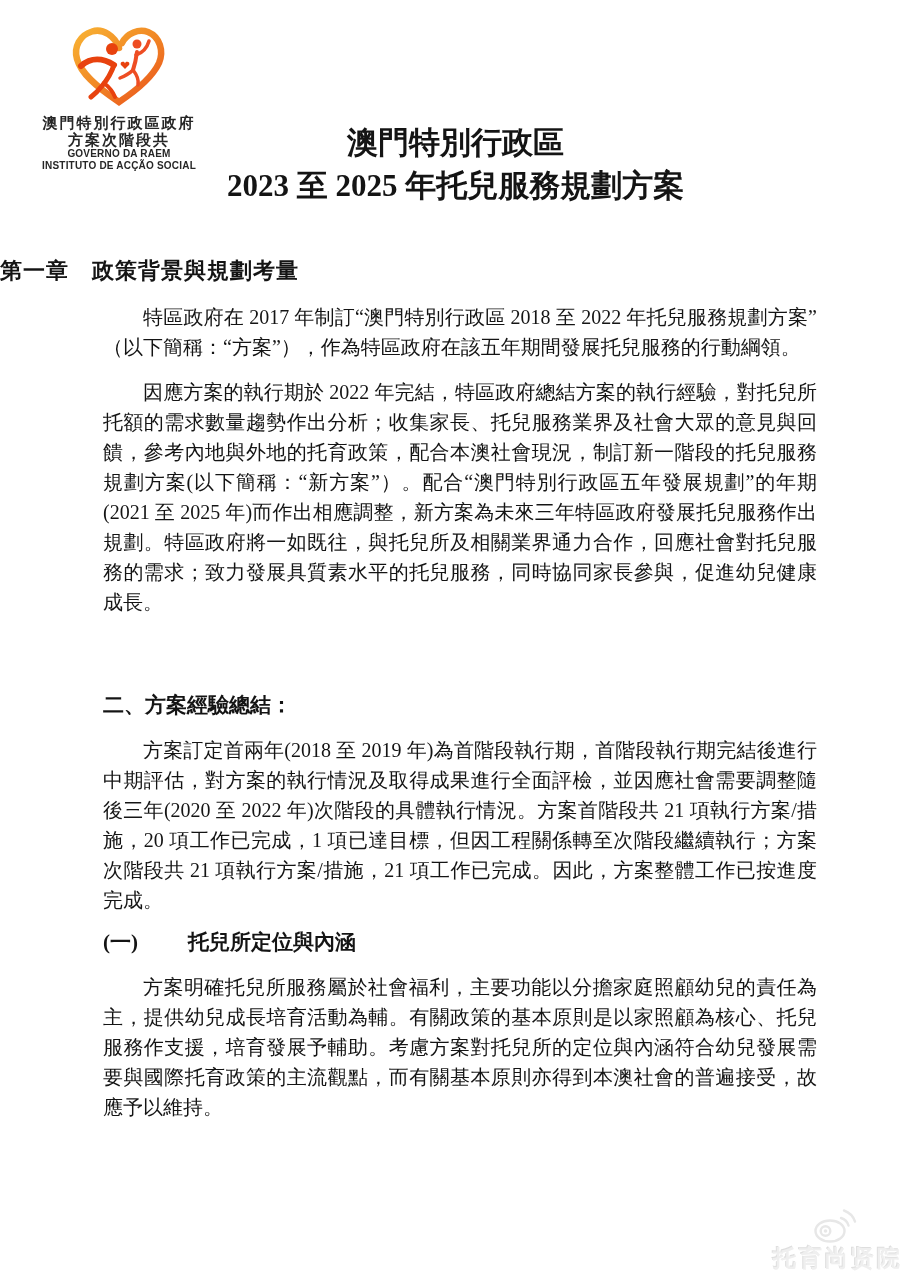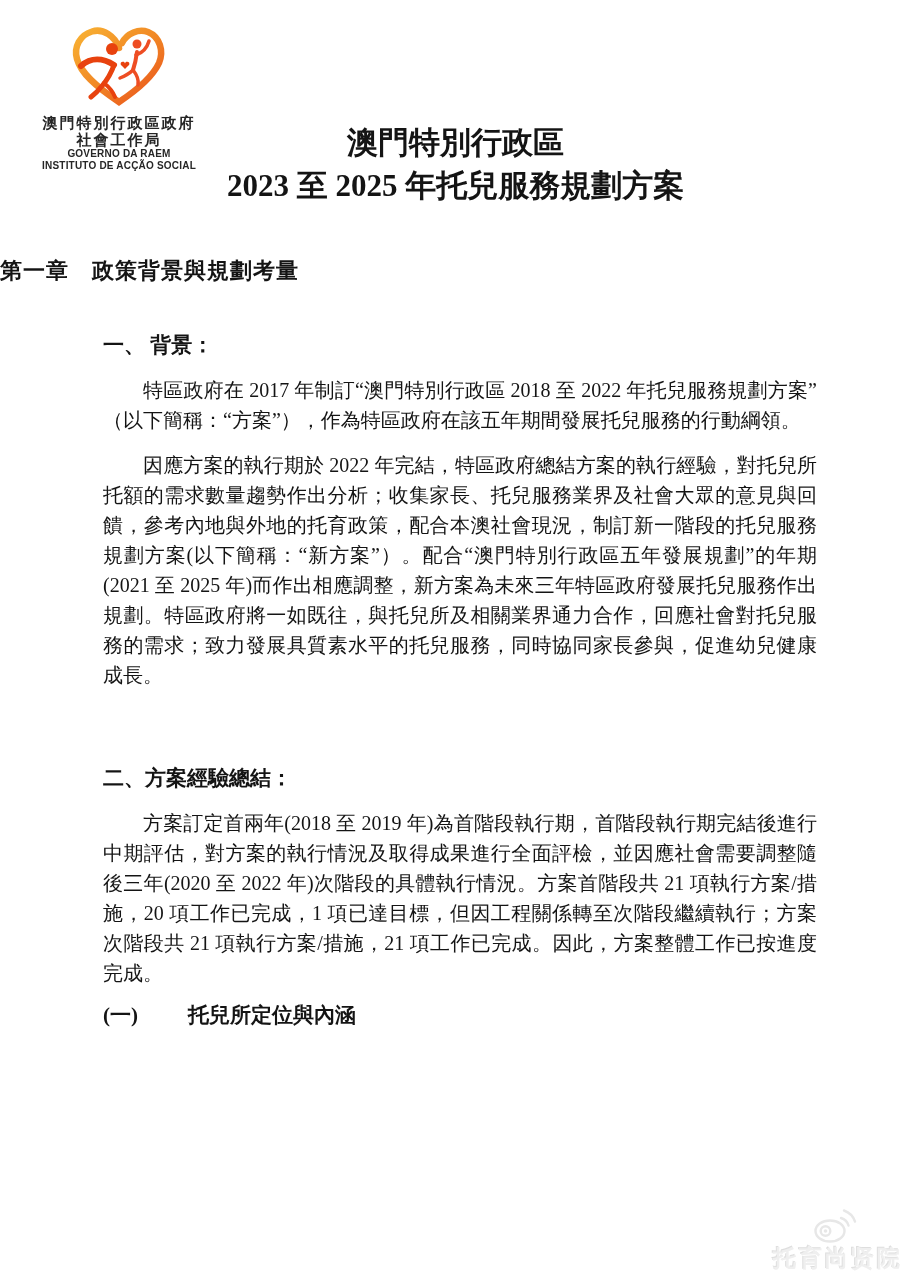--- a/index.html
+++ b/index.html
@@ -64,44 +64,44 @@
       <g fill="none" stroke="#EE4D23" stroke-linecap="round">
         <path d="M68 28 C67 36 66 40 64 46" stroke-width="4"></path>
         <path d="M67 31 C73 29 78 24 80 17" stroke-width="3.5"></path>
         <path d="M64 46 C60 50 56 52 51 54" stroke-width="3.5"></path>
         <path d="M64 46 C68 51 70 56 69 61" stroke-width="3.5"></path>
       </g>
       <circle cx="68" cy="20" r="4.5" fill="#EE4D23"></circle>
       <path d="M56 45 l-3.2 -3.2 a2.2 2.2 0 1 1 3.2 -2.2 a2.2 2.2 0 1 1 3.2 2.2 z" fill="#E8420E"></path>
     </svg>
     <div class="logo-zh1">澳門特別行政區政府</div>
-    <div class="logo-zh2">社會工作局</div>
+    <div class="logo-zh2">方案次階段共</div>
     <div class="logo-pt">GOVERNO DA RAEM</div>
     <div class="logo-pt">INSTITUTO DE ACÇÃO SOCIAL</div>
   </div>
 
   <div class="title-block">
     <div>澳門特別行政區</div>
     <div>2023 至 2025 年托兒服務規劃方案</div>
   </div>
 
   <div class="chapter-heading">第一章　政策背景與規劃考量</div>
 
   <div class="content">
 
-    <div class="sec-heading first">一、 背景：</div>
     <p class="para">特區政府在 2017 年制訂“澳門特別行政區 2018 至 2022 年托兒服務規劃方案”（以下簡稱：“方案”），作為特區政府在該五年期間發展托兒服務的行動綱領。</p>
     <p class="para">因應方案的執行期於 2022 年完結，特區政府總結方案的執行經驗，對托兒所托額的需求數量趨勢作出分析；收集家長、托兒服務業界及社會大眾的意見與回饋，參考內地與外地的托育政策，配合本澳社會現況，制訂新一階段的托兒服務規劃方案(以下簡稱：“新方案”）。配合“澳門特別行政區五年發展規劃”的年期(2021 至 2025 年)而作出相應調整，新方案為未來三年特區政府發展托兒服務作出規劃。特區政府將一如既往，與托兒所及相關業界通力合作，回應社會對托兒服務的需求；致力發展具質素水平的托兒服務，同時協同家長參與，促進幼兒健康成長。</p>
 
     <div class="sec-heading second">二、方案經驗總結：</div>
     <p class="para">方案訂定首兩年(2018 至 2019 年)為首階段執行期，首階段執行期完結後進行中期評估，對方案的執行情況及取得成果進行全面評檢，並因應社會需要調整隨後三年(2020 至 2022 年)次階段的具體執行情況。方案首階段共 21 項執行方案/措施，20 項工作已完成，1 項已達目標，但因工程關係轉至次階段繼續執行；方案次階段共 21 項執行方案/措施，21 項工作已完成。因此，方案整體工作已按進度完成。</p>
 
     <div class="subsec-heading">
       <span>(一)</span><span class="subsec-title">托兒所定位與內涵</span>
     </div>
+    <p class="para">方案明確托兒所服務屬於社會福利，主要功能以分擔家庭照顧幼兒的責任為主，提供幼兒成長培育活動為輔。有關政策的基本原則是以家照顧為核心、托兒服務作支援，培育發展予輔助。考慮方案對托兒所的定位與內涵符合幼兒發展需要與國際托育政策的主流觀點，而有關基本原則亦得到本澳社會的普遍接受，故應予以維持。</p>
 
   </div>
 
   <div class="watermark">
     <svg class="weibo-glyph" width="44" height="36" viewBox="0 0 44 36">
       <g fill="none" stroke="#e7e7e7" stroke-width="2.4" stroke-linecap="round">
         <ellipse cx="17" cy="24" rx="14.5" ry="10.5"></ellipse>
         <circle cx="12.5" cy="24" r="4.8"></circle>
         <path d="M28 11 a11 11 0 0 1 7.5 7.5"></path>
         <path d="M31 3.5 a18 18 0 0 1 11 11"></path>

